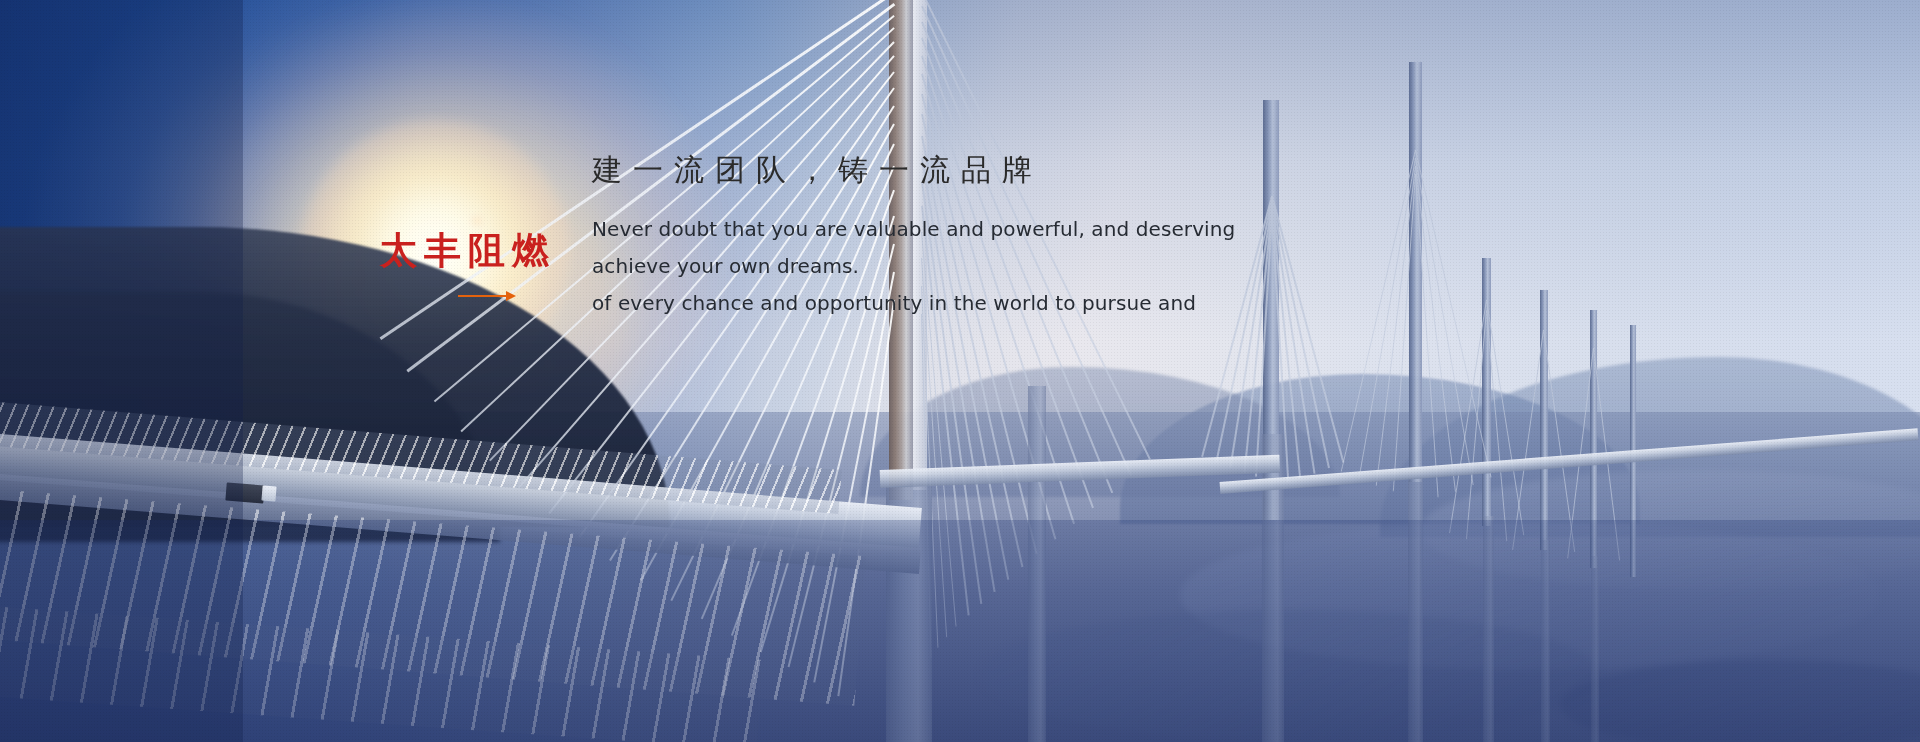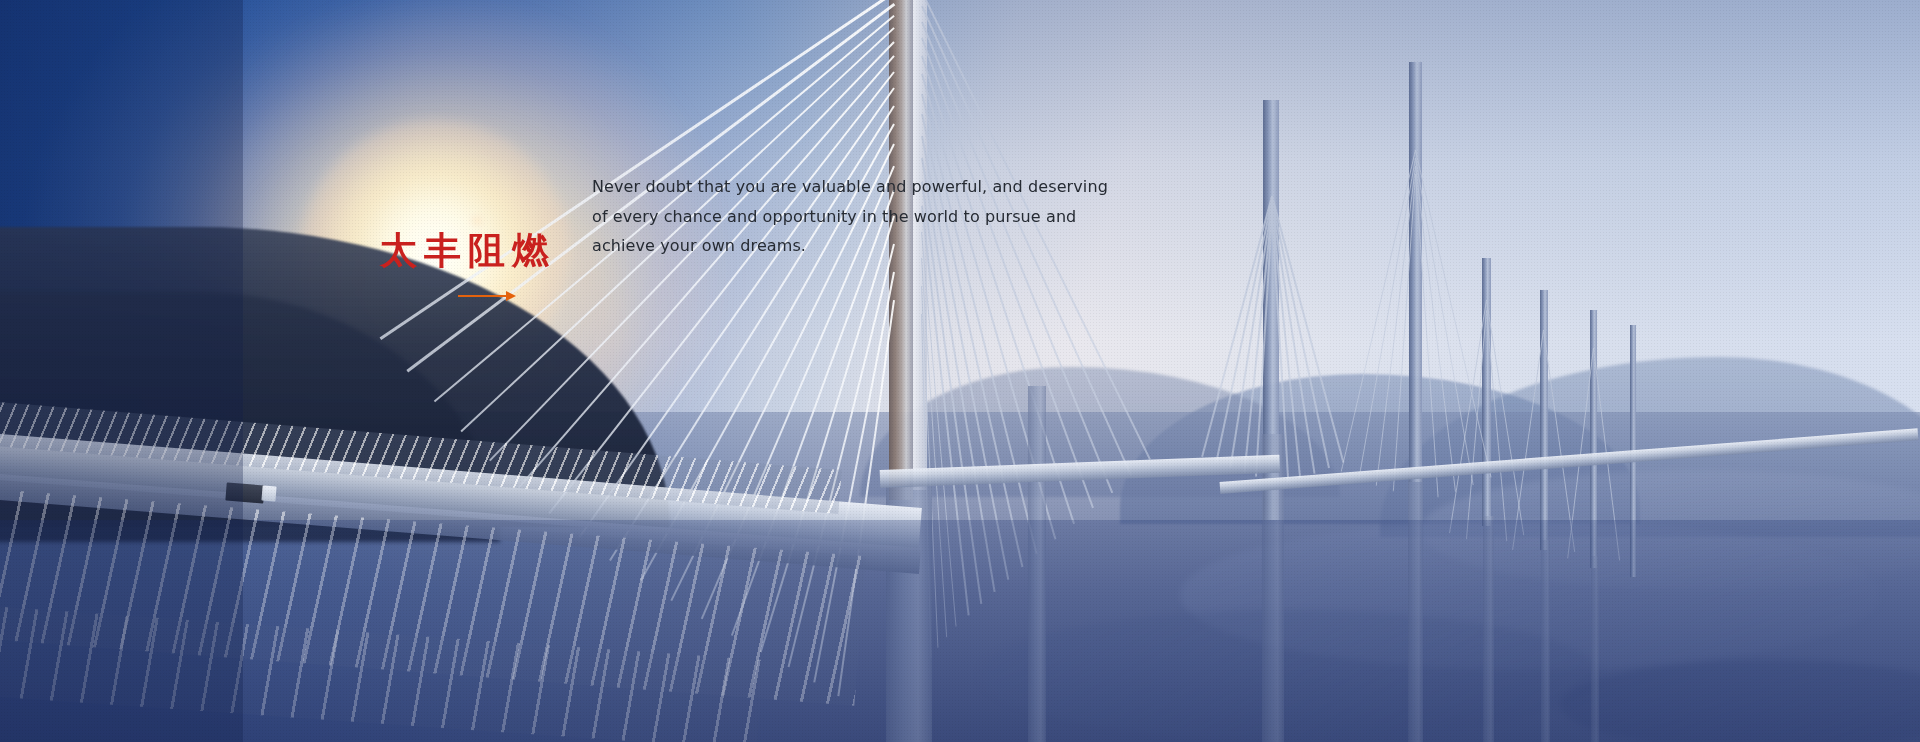--- a/index.html
+++ b/index.html
@@ -273,21 +273,21 @@
     font-size:36px;
     font-weight:bold;
     color:#1d1d1d;
     letter-spacing:4px;
     line-height:1.25;
     font-family:"DejaVu Sans", sans-serif;
     white-space:nowrap;
   }
   .subtext {
     margin-top:22px;
-    font-size:16px;
+    font-size:20px;
     color:#262b33;
     line-height:1.85;
     letter-spacing:0.1px;
     font-family:"DejaVu Sans", sans-serif;
     width:460px;
   }
   .subtext div { white-space:nowrap; }
 </style>
 </head>
 <body>
@@ -433,21 +433,22 @@
 
     <div class="logo-block">
       <div class="logo-text">太丰阻燃</div>
       <div class="logo-arrow">
         <span class="shaft"></span>
         <span class="head"></span>
       </div>
     </div>
 
     <div class="text-block">
+      <div class="headline-1">建一流团队，铸一流品牌</div>
       <div class="subtext">
         <div>Never doubt that you are valuable and powerful, and deserving</div>
+        <div>achieve your own dreams.</div>
         <div> of every chance and opportunity in the world to pursue and</div>
-        <div>achieve your own dreams.</div>
       </div>
     </div>
 
   </div>
 </div>
 
 </body></html>

